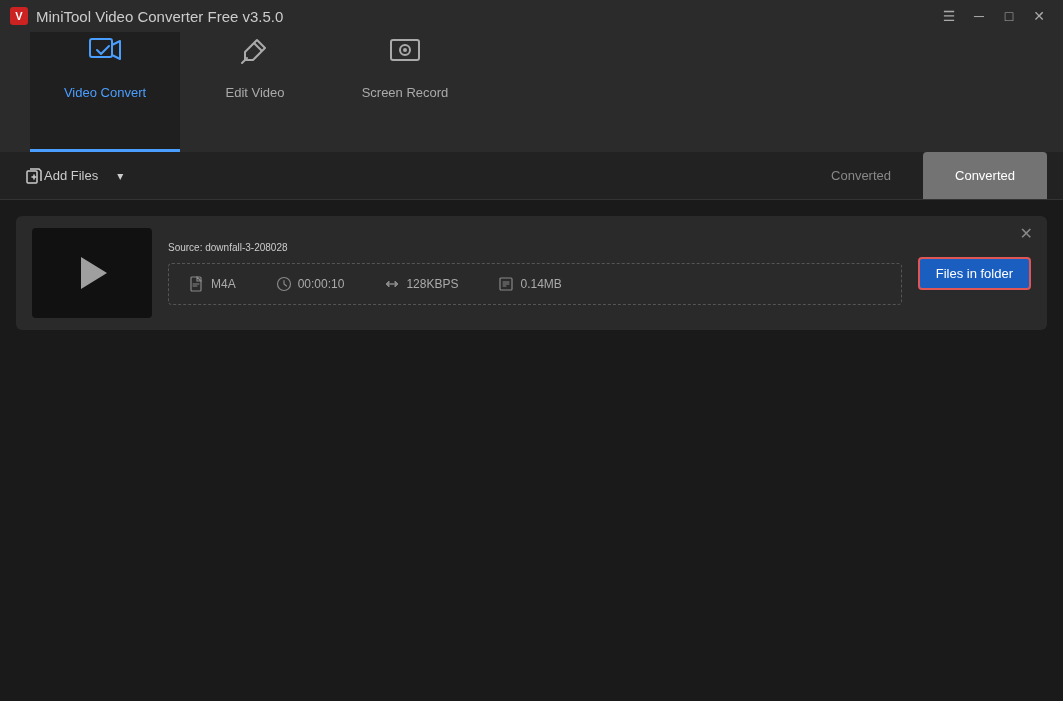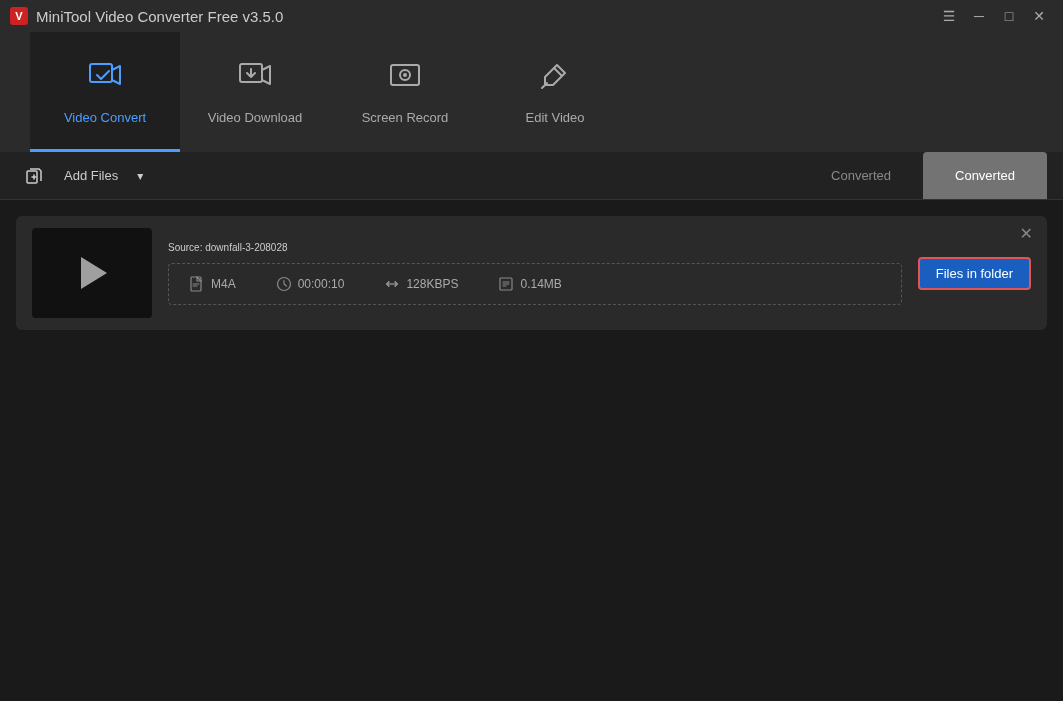--- a/index.html
+++ b/index.html
@@ -69,21 +69,20 @@
       align-items: center;
       padding: 0 30px;
       gap: 0;
     }
     .nav-item {
       width: 150px;
       height: 120px;
       display: flex;
       flex-direction: column;
       align-items: center;
-      justify-content: center;
       gap: 10px;
       cursor: pointer;
       color: #aaa;
       font-size: 13px;
       border-bottom: 3px solid transparent;
     }
     .nav-item.active {
       color: #4a9eff;
       border-bottom: 3px solid #4a9eff;
       background: #1f1f1f;
@@ -98,21 +97,21 @@
       background: #222;
       display: flex;
       align-items: center;
       padding: 0 16px;
       border-bottom: 1px solid #333;
       gap: 0;
     }
     #add-files-btn {
       display: flex;
       align-items: center;
-      gap: 22px;
+      gap: 2px;
       background: transparent;
       border: none;
       color: #ccc;
       font-size: 13px;
       cursor: pointer;
       padding: 6px 10px;
       border-radius: 4px;
     }
     #add-files-dropdown {
       width: 24px;
@@ -262,46 +261,36 @@
         <rect x="3" y="7" width="22" height="18" rx="2" stroke="#4a9eff" stroke-width="2" fill="none"></rect>
         <path d="M25 13 L33 9 L33 27 L25 23 Z" stroke="#4a9eff" stroke-width="2" fill="none" stroke-linejoin="round"></path>
         <path d="M10 18 L14 22 L22 14" stroke="#4a9eff" stroke-width="2" fill="none" stroke-linecap="round" stroke-linejoin="round"></path>
       </svg>
     </span>
     <span>Video Convert</span>
   </div>
   <div class="nav-item">
     <span class="nav-icon">
       <svg width="36" height="36" viewBox="0 0 36 36" fill="none">
-        <rect x="3" y="7" width="22" height="18" rx="2" stroke="#aaa" stroke-width="2" fill="none"></rect>
-        <path d="M25 13 L33 9 L33 27 L25 23 Z" stroke="#aaa" stroke-width="2" fill="none" stroke-linejoin="round"></path>
-        <path d="M14 12 L14 20 M14 20 L10 16 M14 20 L18 16" stroke="#aaa" stroke-width="2" fill="none" stroke-linecap="round"></path>
+        <path d="M8 28 L8 20 L20 8 L28 16 L16 28 Z" stroke="#aaa" stroke-width="2" fill="none" stroke-linejoin="round"></path>
+        <path d="M17 11 L25 19" stroke="#aaa" stroke-width="2"></path>
+        <path d="M5 31 L10 26" stroke="#aaa" stroke-width="2" stroke-linecap="round"></path>
       </svg>
     </span>
-    <span>Video Download</span>
+    <span>Edit Video</span>
   </div>
   <div class="nav-item">
     <span class="nav-icon">
       <svg width="36" height="36" viewBox="0 0 36 36" fill="none">
         <rect x="4" y="8" width="28" height="20" rx="2" stroke="#aaa" stroke-width="2" fill="none"></rect>
         <circle cx="18" cy="18" r="5" stroke="#aaa" stroke-width="2" fill="none"></circle>
         <circle cx="18" cy="18" r="2" fill="#aaa"></circle>
       </svg>
     </span>
     <span>Screen Record</span>
-  </div>
-  <div class="nav-item">
-    <span class="nav-icon">
-      <svg width="36" height="36" viewBox="0 0 36 36" fill="none">
-        <path d="M8 28 L8 20 L20 8 L28 16 L16 28 Z" stroke="#aaa" stroke-width="2" fill="none" stroke-linejoin="round"></path>
-        <path d="M17 11 L25 19" stroke="#aaa" stroke-width="2"></path>
-        <path d="M5 31 L10 26" stroke="#aaa" stroke-width="2" stroke-linecap="round"></path>
-      </svg>
-    </span>
-    <span>Edit Video</span>
   </div>
 </div>
 
 <div id="toolbar">
   <button id="add-files-btn">
     <svg width="16" height="16" viewBox="0 0 16 16" fill="none">
       <rect x="1" y="3" width="10" height="12" rx="1" stroke="#ccc" stroke-width="1.5" fill="none"></rect>
       <path d="M4 1 L13 1 L15 3 L15 13" stroke="#ccc" stroke-width="1.5" fill="none"></path>
       <path d="M6 9 L10 9 M8 7 L8 11" stroke="#ccc" stroke-width="1.5" stroke-linecap="round"></path>
     </svg>

